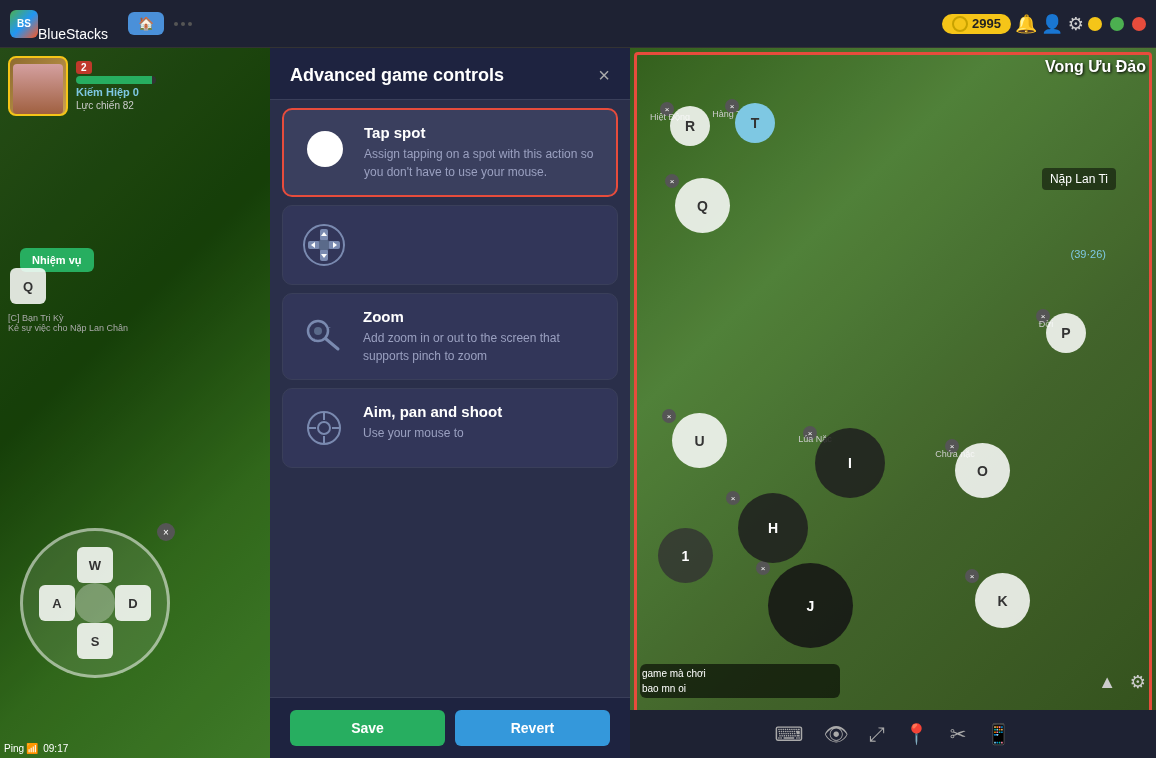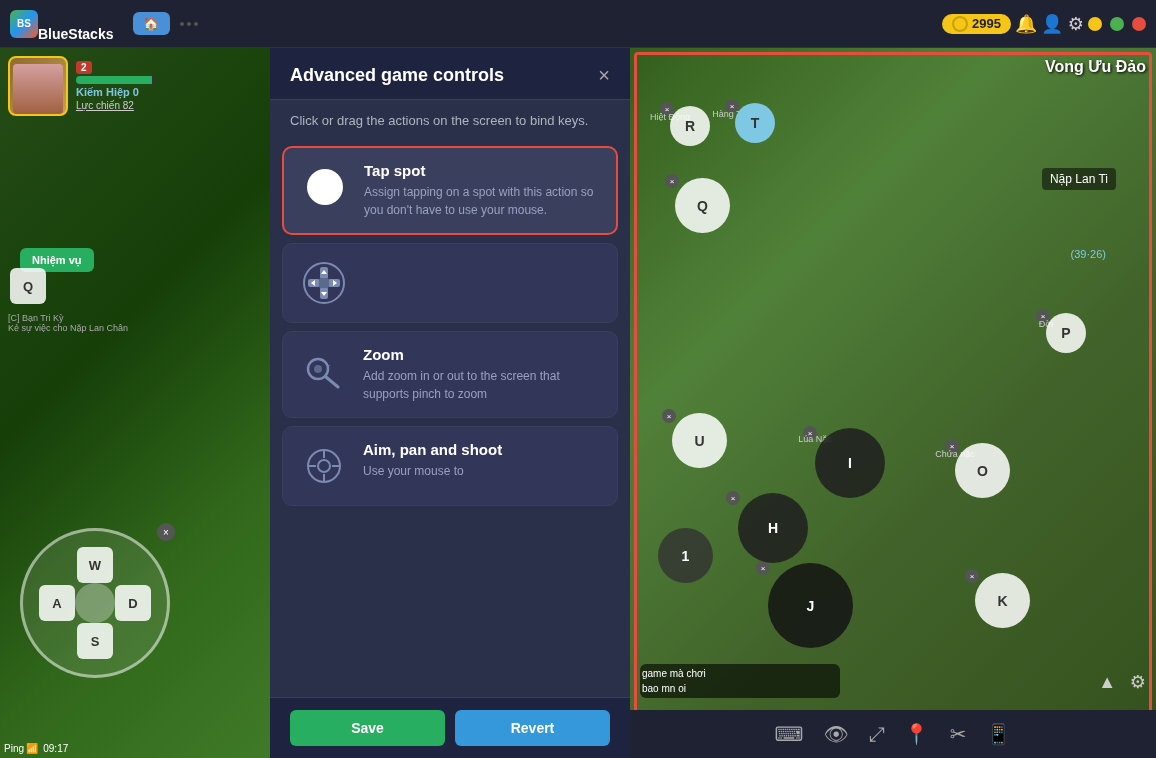--- a/index.html
+++ b/index.html
@@ -4,21 +4,21 @@
   <style>
     * { margin: 0; padding: 0; box-sizing: border-box; }
     body { width: 1156px; height: 758px; overflow: hidden; font-family: 'Segoe UI', Arial, sans-serif; background: #1a1a2e; position: relative; }
 
     
     .taskbar {
       position: absolute; top: 0; left: 0; right: 0; height: 48px;
       background: #1e2233; display: flex; align-items: center; padding: 0 10px;
       z-index: 100; border-bottom: 1px solid #333;
     }
-    .taskbar-title { color: #fff; font-size: 14px; font-weight: 700; margin-right: 20px; margin-top: 20px; }
+    .taskbar-title { color: #fff; font-size: 14px; font-weight: 400; margin-right: 20px; margin-top: 20px; }
     .taskbar-home-btn {
       background: #4a90d9; border-radius: 6px; padding: 4px 10px; color: #fff; font-size: 13px; cursor: pointer; margin-right: 10px;
     }
     .taskbar-right { margin-left: auto; display: flex; align-items: center; gap: 4px; }
     .gold-badge { background: #f5c518; border-radius: 12px; padding: 2px 10px; color: #222; font-weight: 700; font-size: 13px; display: flex; align-items: center; gap: 4px; }
     .gold-coin { width: 16px; height: 16px; background: #f5c518; border-radius: 50%; border: 2px solid #c8a200; display: inline-block; }
     .icon-btn { color: #ccc; font-size: 18px; cursor: pointer; }
     .win-btns { display: flex; gap: 8px; }
     .win-btn { width: 14px; height: 14px; border-radius: 50%; cursor: pointer; }
     .win-btn.minimize { background: #f5c518; }
@@ -40,21 +40,21 @@
     .char-avatar {
       width: 60px; height: 60px; border-radius: 8px; background: linear-gradient(135deg, #8e6b2e, #c9a050);
       border: 2px solid #f5c518; overflow: hidden; display: flex; align-items: flex-end; justify-content: center;
     }
     .char-avatar-inner { width: 50px; height: 50px; background: linear-gradient(180deg, #d4a0a0 0%, #a06040 100%); border-radius: 4px; }
     .char-stats { display: flex; flex-direction: column; gap: 2px; }
     .char-level { background: #c0392b; color: #fff; font-size: 10px; font-weight: 700; border-radius: 3px; padding: 1px 5px; width: fit-content; }
     .health-bar { width: 80px; height: 8px; background: #333; border-radius: 4px; overflow: hidden; }
     .health-fill { height: 100%; background: #27ae60; width: 95%; }
     .char-name { color: #7ec8e3; font-size: 11px; font-weight: 600; }
-    .char-subtext { color: #ccc; font-size: 10px; text-decoration: underline; }
+    .char-subtext { color: #ccc; font-size: 10px; }
 
     
     .dpad-container {
       position: absolute; bottom: 80px; left: 20px; z-index: 10;
     }
     .dpad-circle {
       width: 150px; height: 150px; border-radius: 50%; border: 3px solid rgba(255,255,255,0.5);
       background: rgba(255,255,255,0.1); display: flex; align-items: center; justify-content: center;
       position: relative;
     }
@@ -269,21 +269,20 @@
   </div>
 
   <div style="position:absolute;top:265px;left:8px;color:#aaa;font-size:9px;z-index:10;width:200px;">[C] Bạn Tri Kỳ<br>Kẻ sự việc cho Nặp Lan Chân</div>
 </div>
 
 <div class="dialog-panel">
   <div class="dialog-header">
     <span class="dialog-title">Advanced game controls</span>
     <button class="dialog-close">×</button>
   </div>
-  <div class="dialog-subtitle">Click or drag the actions on the screen to bind keys.</div>
 
   <div class="controls-list">
 
     <div class="control-item selected">
       <div class="control-icon-wrap">
         <div class="tap-circle"></div>
       </div>
       <div class="control-text">
         <div class="control-name">Tap spot</div>
         <div class="control-desc">Assign tapping on a spot with this action so you don't have to use your mouse.</div>

